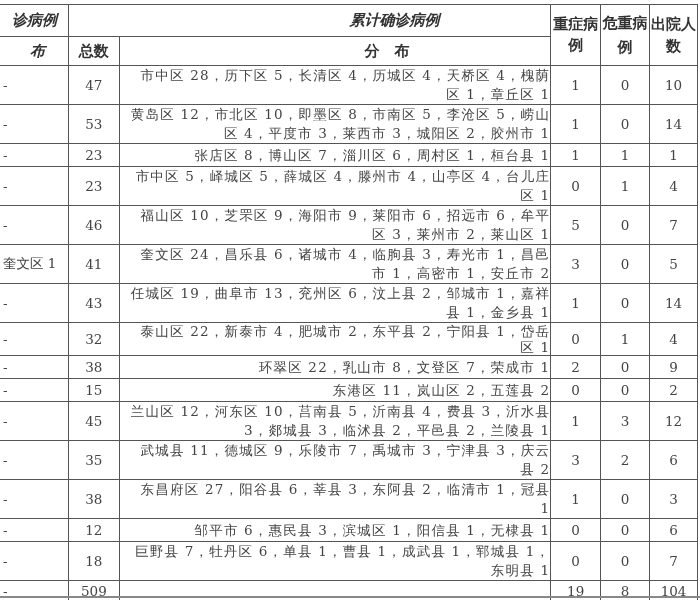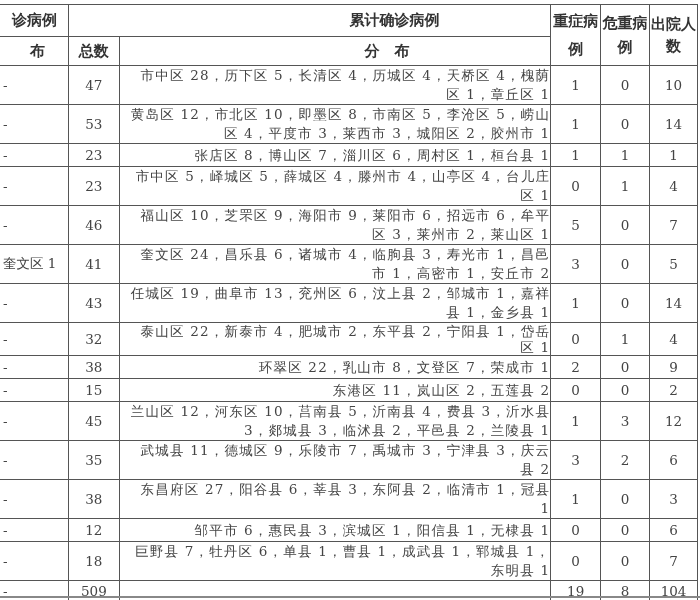--- a/index.html
+++ b/index.html
@@ -5,22 +5,22 @@
     html, body { margin: 0; padding: 0; background: #ffffff; }
     body { width: 700px; height: 600px; overflow: hidden; position: relative;
            font-family: "DejaVu Serif", "Liberation Serif", serif; color: #333; }
     .tbl { position: absolute; left: -2px; top: 4px; border-collapse: collapse; table-layout: fixed; }
     .tbl td, .tbl th { border: 1px solid #555; padding: 0; font-weight: normal; }
     .tbl th { font-size: 15px; font-weight: bold; color: #333; text-align: center; letter-spacing: 0px; }
     .tbl td { font-size: 13.5px; color: #444; }
     .c-num { text-align: center; }
     .c-dist { text-align: right; padding-left: 8px !important; line-height: 19px; letter-spacing: 1.2px; }
     .c-left { text-align: left; padding-left: 4px !important; }
-    .hdr-top { text-align: right; padding-left: 2px !important; }
-    .hdr-mid { text-align: center; padding-left: 170px !important; }
+    .hdr-top { text-align: right; padding-left: 2px !important; font-style: italic; }
+    .hdr-mid { text-align: center; padding-left: 170px !important; font-style: italic; }
     .tall { height: 37px; }
     .short { height: 23px; }
     .mid { height: 32px; }
     .bottom-line { position: absolute; left: 0; top: 596px; width: 700px; height: 2px; background: #888; }
   </style>
 </head>
 <body>
 
 <table class="tbl">
   <colgroup>
@@ -28,21 +28,21 @@
     <col style="width:51px">
     <col style="width:432px">
     <col style="width:50px">
     <col style="width:49px">
     <col style="width:48px">
   </colgroup>
   <tbody>
       <tr style="height:32px">
     <th class="hdr-top">诊病例</th>
     <th colspan="2" class="hdr-mid">累计确诊病例</th>
-    <th rowspan="2" style="line-height:28px"><span>重症病例</span></th>
+    <th rowspan="2" style="line-height:21px"><span>重症病例</span></th>
     <th rowspan="2" style="line-height:24px"><span>危重病例</span></th>
     <th rowspan="2" style="line-height:22px"><span>出院人数</span></th>
   </tr>
   <tr style="height:29px">
     <th class="hdr-top" style="padding-left:8px !important">布</th>
     <th>总数</th>
     <th style="padding-left:104px">分　布</th>
   </tr>
 
   <tr class="tall">

